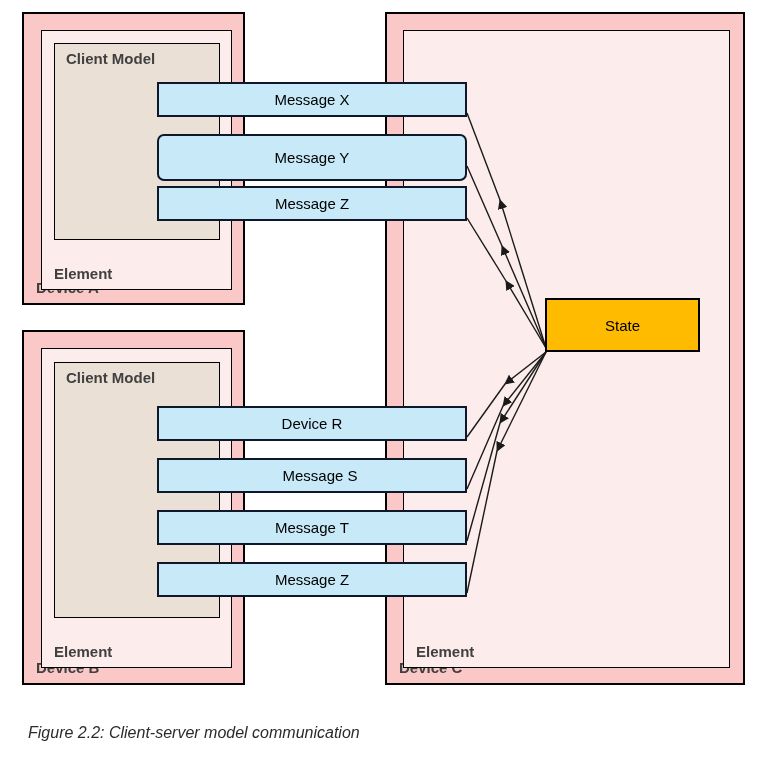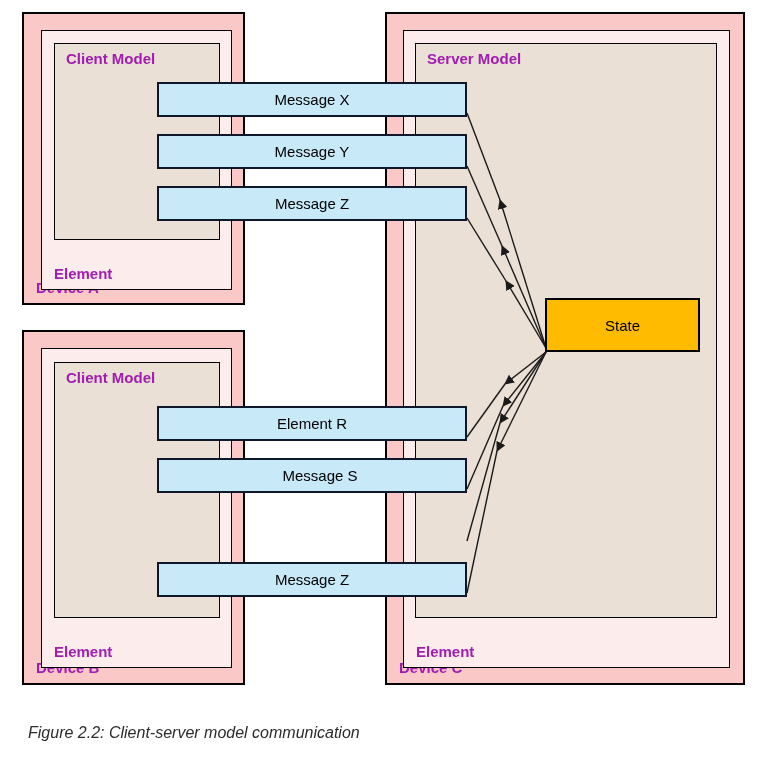--- a/index.html
+++ b/index.html
@@ -10,21 +10,21 @@
   .box{position:absolute;box-sizing:border-box;border:2px solid #000;}
 
   .device{background:#FBC8C8;}
   .element{background:#FDECEC;border-width:1px;}
   .model{background:#EAE0D5;border-width:1px;}
 
   .corner-label{
     position:absolute;
     font-weight:bold;
     font-size:15px;
-    color:#a21caf;
+    color:#404040;
     white-space:nowrap;
     letter-spacing:0px;
   }
 
   .msg{
     position:absolute;
     box-sizing:border-box;
     background:#C7E9F8;
     border:2px solid #0f172a;
     display:flex;
@@ -84,23 +84,20 @@
   <div class="box model" style="left:54px;top:362px;width:166px;height:256px;">
     <div class="corner-label" style="left:11px;top:6px;">Client Model</div>
   </div>
 
   <div class="box device" style="left:385px;top:12px;width:360px;height:673px;">
     <div class="corner-label" style="left:12px;bottom:7px;">Device C</div>
   </div>
   <div class="box element" style="left:403px;top:30px;width:327px;height:638px;">
     <div class="corner-label" style="left:12px;bottom:7px;">Element</div>
   </div>
-  <div class="box model" style="left:415px;top:43px;width:302px;height:575px;">
-    <div class="corner-label" style="left:11px;top:6px;">Server Model</div>
-  </div>
 
   <svg id="arrows" viewBox="0 0 760 763">
     <defs>
       <marker id="ah" viewBox="0 0 10 10" refX="9" refY="5" markerWidth="7" markerHeight="7" orient="auto-start-reverse">
         <path d="M 0 0 L 10 5 L 0 10 z" fill="#1a1a1a"></path>
       </marker>
     </defs>
     <g fill="none" stroke="#1a1a1a" stroke-width="1.4">
 
       <path d="M 546 348 L 500 200" marker-end="url(#ah)"></path>
@@ -126,32 +123,35 @@
     </g>
   </svg>
 
   <div class="state" style="left:545px;top:298px;width:155px;height:54px;">
     <span>State</span>
   </div>
 
   <div class="msg" style="left:157px;top:82px;width:310px;height:35px;">
     <span>Message X</span>
   </div>
-  <div class="msg" style="left:157px;top:134px;width:310px;height:35px;">
+  <div class="msg" style="left:157px;top:134px;width:310px;height:47px;border-radius:7px;">
     <span>Message Y</span>
   </div>
   <div class="msg" style="left:157px;top:186px;width:310px;height:35px;">
     <span>Message Z</span>
   </div>
 
   <div class="msg" style="left:157px;top:406px;width:310px;height:35px;">
-    <span>Element R</span>
+    <span>Device R</span>
   </div>
   <div class="msg" style="left:157px;top:458px;width:310px;height:35px;padding-left:16px;">
     <span>Message S</span>
+  </div>
+  <div class="msg" style="left:157px;top:510px;width:310px;height:35px;">
+    <span>Message T</span>
   </div>
   <div class="msg" style="left:157px;top:562px;width:310px;height:35px;">
     <span>Message Z</span>
   </div>
 
   <div class="caption">Figure 2.2: Client-server model communication</div>
 
 </div>
 
 </body></html>

